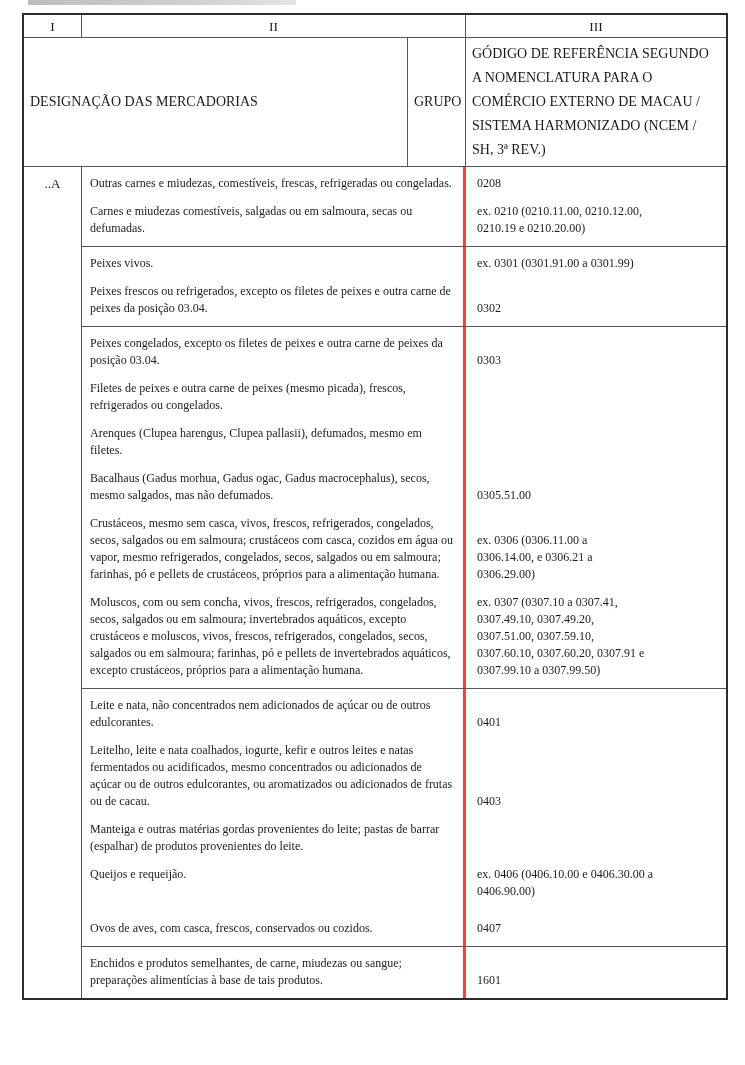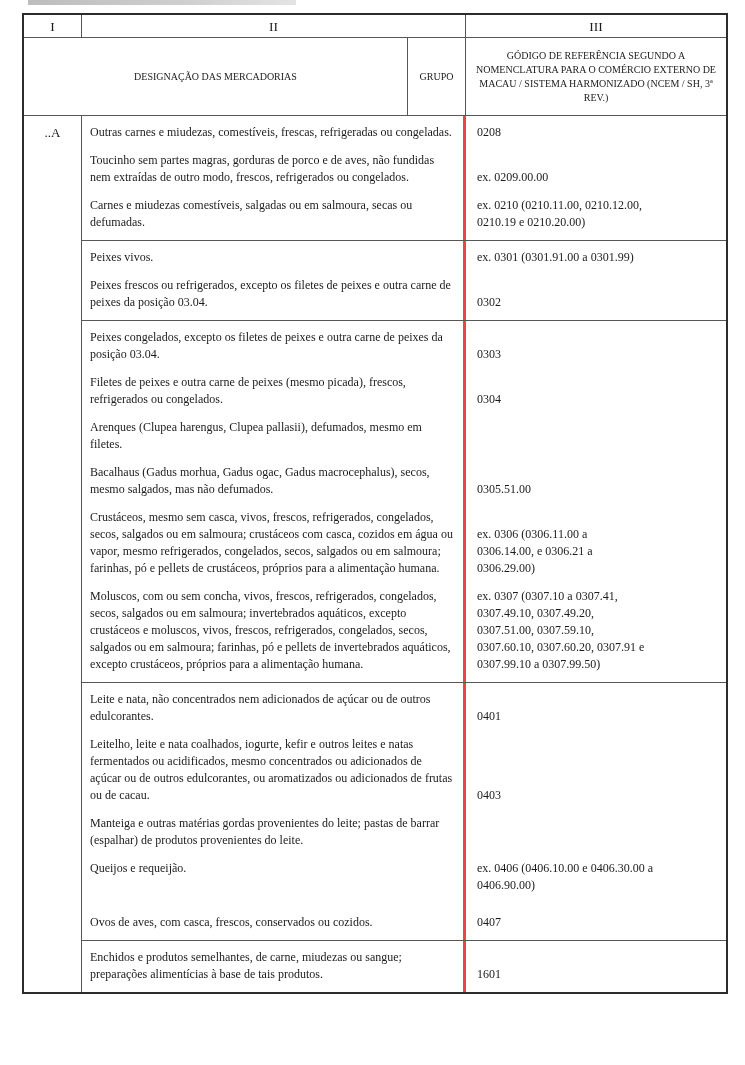--- a/index.html
+++ b/index.html
@@ -20,21 +20,21 @@
   .doc-table {
     position:absolute; top:13px; left:22px; width:706px;
     border:2px solid #2c2c2c; background:#fff;
   }
   .hrow { display:flex; }
   .hrow1 { border-bottom:1px solid #575757; }
   .hrow1 .cell { padding:3px 2px 2px; text-align:center; font-size:13.5px; line-height:17px; }
   .hrow2 { border-bottom:1px solid #575757; min-height:78px; }
   .hrow2 .cell {
     display:flex; flex-direction:column; justify-content:center;
-    text-align:center; padding:4px 6px; font-size:10px; line-height:14px;
+    padding:4px 6px; font-size:14px; line-height:24px;
   }
   .cell.ci  { width:58px;  border-right:1px solid #575757; }
   .cell.cii { width:384px; border-right:1px solid #575757; }
   .cell.ciii{ flex:1; }
   .tbody { display:flex; }
   .group-col {
     width:58px; border-right:1px solid #575757;
     text-align:center; padding-top:9px; font-size:13px;
   }
   .sections { flex:1; display:flex; flex-direction:column; }
@@ -80,26 +80,20 @@
 
     <div class="sections">
 
       <div class="section">
         <div class="row bottom">
           <div class="desc">Outras carnes e miudezas, comestíveis, frescas, refrigeradas ou congeladas.</div>
           <div class="code">
               <span>0208</span>
             </div>
         </div>
-        <div class="row bottom">
-          <div class="desc">Toucinho sem partes magras, gorduras de porco e de aves, não fundidas nem extraídas de outro modo, frescos, refrigerados ou congelados.</div>
-          <div class="code">
-              <span>ex. 0209.00.00</span>
-            </div>
-        </div>
         <div class="row">
           <div class="desc">Carnes e miudezas comestíveis, salgadas ou em salmoura, secas ou defumadas.</div>
           <div class="code">
               <span>ex. 0210 (0210.11.00, 0210.12.00,
 0210.19 e 0210.20.00)</span>
             </div>
         </div>
       </div>
 
       <div class="section">
@@ -119,23 +113,20 @@
 
       <div class="section">
         <div class="row bottom">
           <div class="desc">Peixes congelados, excepto os filetes de peixes e outra carne de peixes da posição 03.04.</div>
           <div class="code">
               <span>0303</span>
             </div>
         </div>
         <div class="row bottom">
           <div class="desc">Filetes de peixes e outra carne de peixes (mesmo picada), frescos, refrigerados ou congelados.</div>
-          <div class="code">
-              <span>0304</span>
-            </div>
         </div>
         <div class="row bottom">
           <div class="desc">Arenques (Clupea harengus, Clupea pallasii), defumados, mesmo em filetes.</div>
         </div>
         <div class="row bottom">
           <div class="desc">Bacalhaus (Gadus morhua, Gadus ogac, Gadus macrocephalus), secos, mesmo salgados, mas não defumados.</div>
           <div class="code">
               <span>0305.51.00</span>
             </div>
         </div>

